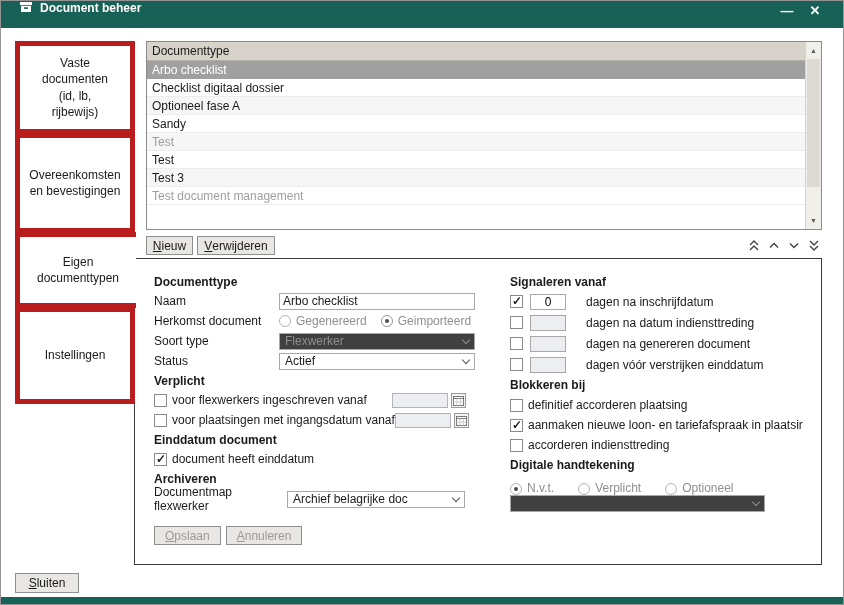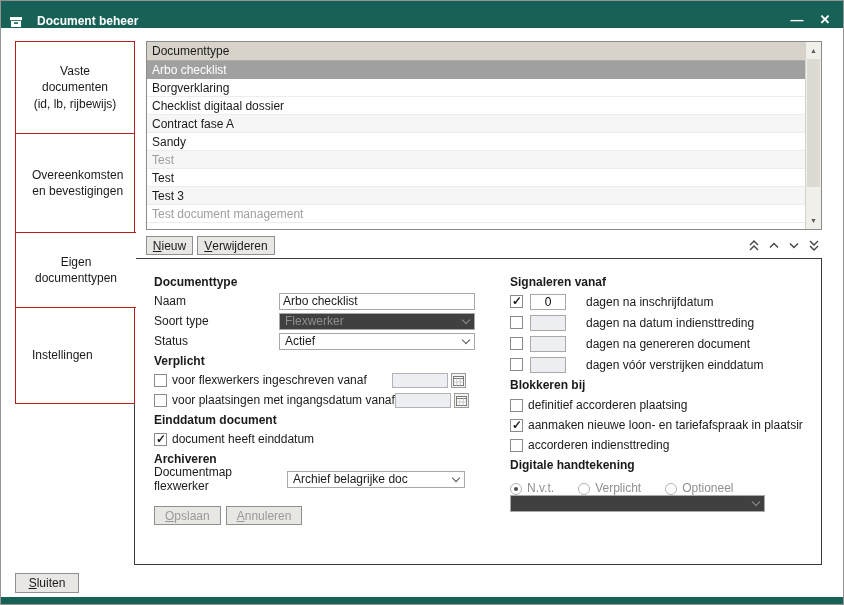--- a/index.html
+++ b/index.html
@@ -2,29 +2,29 @@
 <html><head>
 <meta charset="utf-8">
 <title>Document beheer</title>
 <style>
   *{box-sizing:border-box;margin:0;padding:0}
   html,body{background:#ffffff}
   body{font-family:"Liberation Sans",sans-serif;font-size:12px;color:#1a1a1a}
   .window{position:relative;width:844px;height:605px;background:#fff;border:1px solid #949494;overflow:hidden}
 
   
-  .titlebar{position:absolute;left:0;top:0;right:0;height:27px;background:#186156;color:#fff;display:flex;align-items:flex-end;gap:14px;padding:0 8px}
+  .titlebar{position:absolute;left:0;top:0;right:0;height:27px;background:#186156;color:#fff;display:flex;align-items:flex-start;gap:7px;padding:0 18px}
   .title-text{font-weight:bold;font-size:12px}
   .win-controls{margin-left:auto;display:flex;gap:8px}
   .win-btn{width:20px;height:18px;display:flex;align-items:center;justify-content:center;color:#fff;font-size:13px;cursor:pointer;font-weight:bold}
   .bottombar{position:absolute;left:0;right:0;bottom:0;height:7px;background:#186156}
 
   
   .tabs{position:absolute;left:14px;top:40px;width:120px;z-index:5}
-  .tab{border:1px solid #b91c1c;margin-top:-1px;background:#fff;display:flex;align-items:center;justify-content:flex-start;text-align:center;padding:4px 16px;line-height:1.35;cursor:pointer}
+  .tab{border:5px solid #b91c1c;margin-top:-1px;background:#fff;display:flex;align-items:center;justify-content:center;text-align:center;padding:4px 16px;line-height:1.35;cursor:pointer}
   .tab.t1{margin-top:0;height:93px}
   .tab.t2{height:100px}
   .tab.t3{height:76px}
   .tab.t4{height:97px}
   .tab.active{width:121px;border-right:none;position:relative;z-index:6;background:#fff}
 
   
   .list{position:absolute;left:145px;top:40px;width:676px;height:189px;border:1px solid #8a8a8a;background:#fff}
   .list-header{position:absolute;left:0;top:0;right:16px;height:19px;background:#d7d3ca;border-bottom:1px solid #b3afa6;display:flex;align-items:center;padding-left:5px}
   .list-rows{position:absolute;left:0;top:19px;right:16px;bottom:0;overflow:hidden}
@@ -134,27 +134,24 @@
       </div>
   </div>
 
   <div class="list">
     <div class="list-header">Documenttype</div>
     <div class="list-rows">
       <div class="list-row selected">
           <span>Arbo checklist</span>
         </div>
       <div class="list-row">
-          <span>Borgverklaring</span>
-        </div>
-      <div class="list-row">
           <span>Checklist digitaal dossier</span>
         </div>
       <div class="list-row alt">
-          <span>Contract fase A</span>
+          <span>Optioneel fase A</span>
         </div>
       <div class="list-row">
           <span>Sandy</span>
         </div>
       <div class="list-row alt muted">
           <span>Test</span>
         </div>
       <div class="list-row">
           <span>Test</span>
         </div>
@@ -201,20 +198,27 @@
   <div class="formbox">
 
     <div class="col col-left">
       <div class="sec">Documenttype</div>
 
       <div class="frow">
         <span class="flabel">Naam</span>
         <input class="text w196" value="Arbo checklist" style="">
       </div>
 
+      <div class="frow">
+        <span class="flabel">Herkomst document</span>
+        <span class="radio disabled"></span>
+        <span class="rlabel gray">Gegenereerd</span>
+        <span class="radio ml14 on"></span>
+        <span class="rlabel gray">Geimporteerd</span>
+      </div>
 
       <div class="frow">
         <span class="flabel">Soort type</span>
         <div class="select w196 disabled">
           <span>Flexwerker</span>
           <span class="chev"></span>
         </div>
       </div>
 
       <div class="frow">

